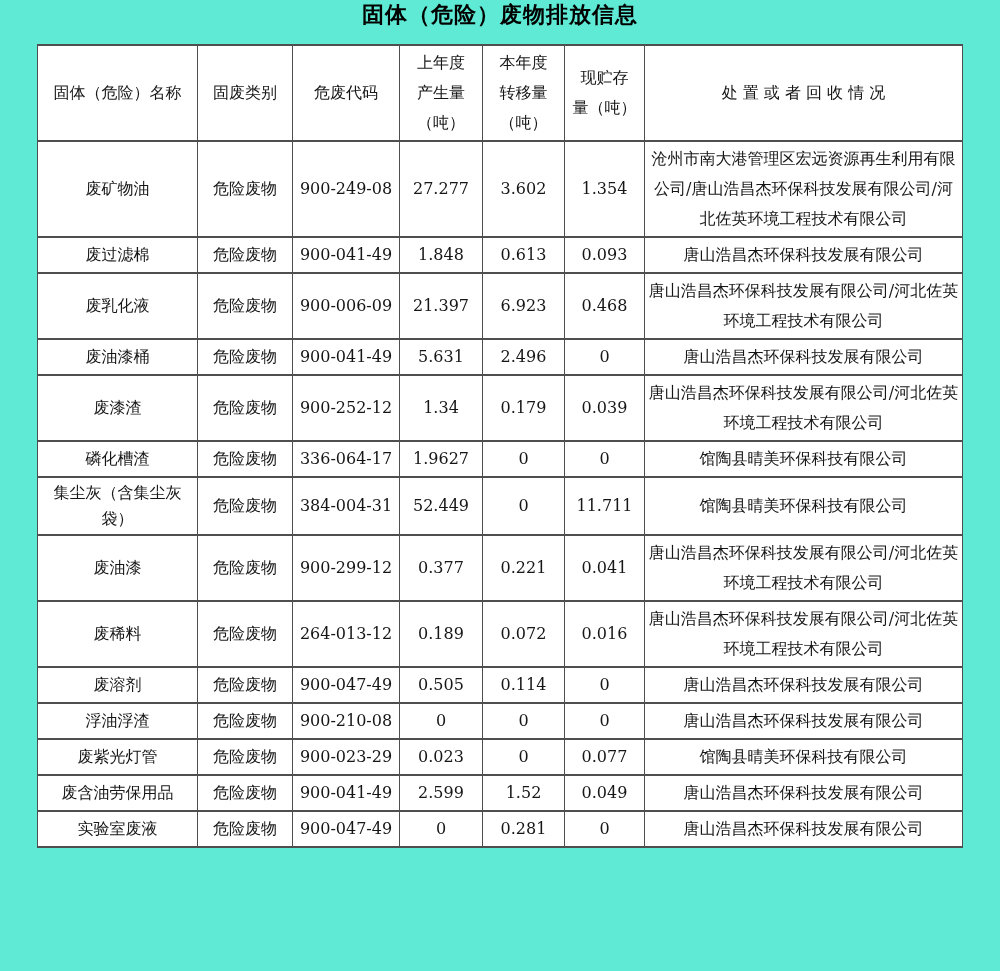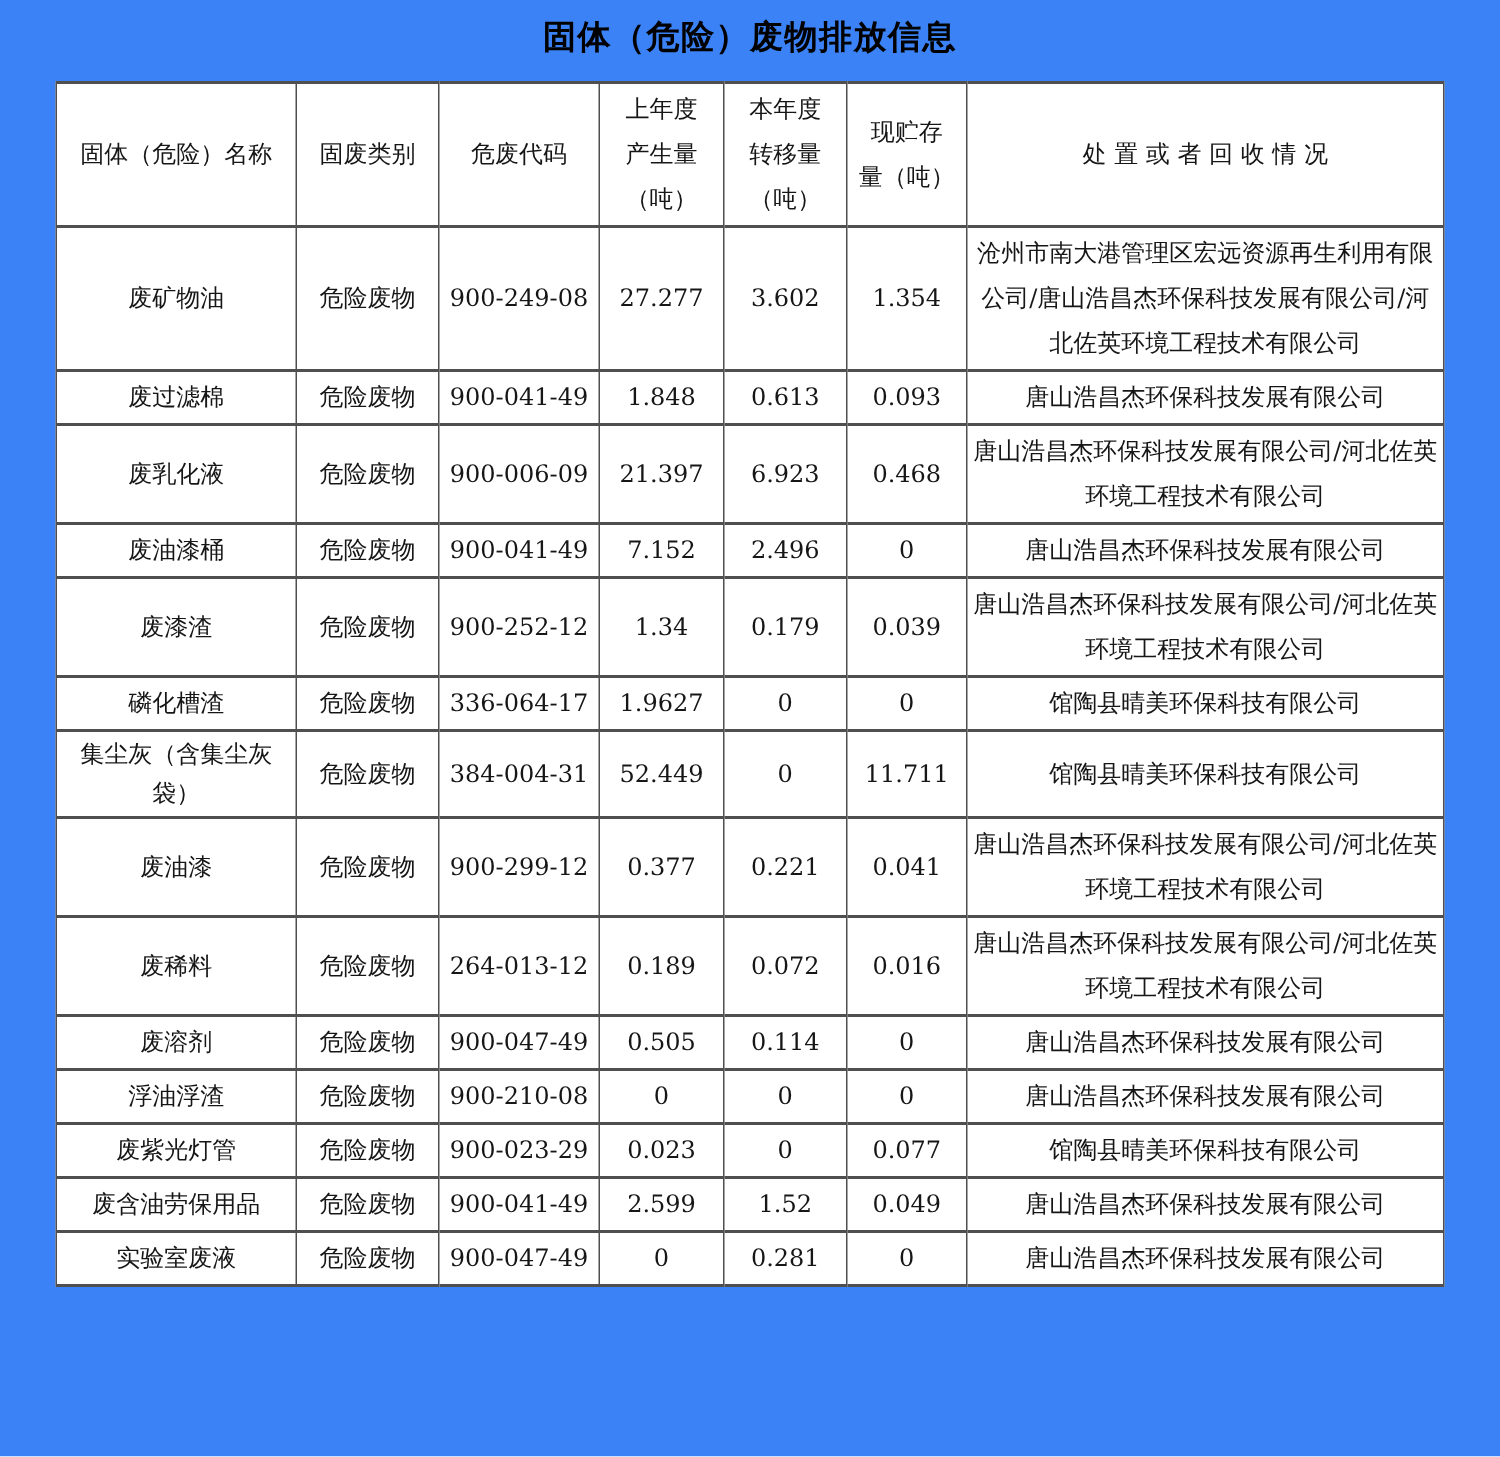--- a/index.html
+++ b/index.html
@@ -5,23 +5,22 @@
   html, body {
     margin: 0;
     padding: 0;
     background: #ffffff;
     color: #111111;
     font-family: "DejaVu Serif", "Liberation Serif", serif;
   }
   .page {
     width: 1000px;
     min-height: 971px;
-    background: #3b82f6;
+    background: #5eead4;
     box-sizing: border-box;
-    padding-top: 10px;
   }
   .doc-title {
     text-align: center;
     font-size: 22px;
     font-weight: bold;
     letter-spacing: 1px;
     margin: 0 0 14px 0;
     color: #000000;
   }
   table.waste-table {
@@ -120,21 +119,21 @@
           <td class="c-code">900-006-09</td>
           <td class="c-num">21.397</td>
           <td class="c-num">6.923</td>
           <td class="c-num">0.468</td>
           <td class="c-disposal">唐山浩昌杰环保科技发展有限公司/河北佐英环境工程技术有限公司</td>
         </tr>
         <tr>
           <td class="c-name">废油漆桶</td>
           <td class="c-cat">危险废物</td>
           <td class="c-code">900-041-49</td>
-          <td class="c-num">7.152</td>
+          <td class="c-num">5.631</td>
           <td class="c-num">2.496</td>
           <td class="c-num">0</td>
           <td class="c-disposal">唐山浩昌杰环保科技发展有限公司</td>
         </tr>
         <tr>
           <td class="c-name">废漆渣</td>
           <td class="c-cat">危险废物</td>
           <td class="c-code">900-252-12</td>
           <td class="c-num">1.34</td>
           <td class="c-num">0.179</td>

